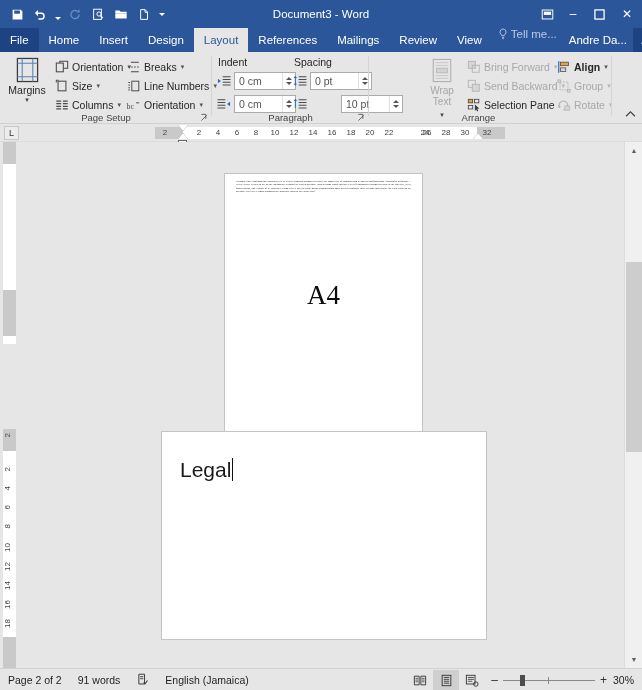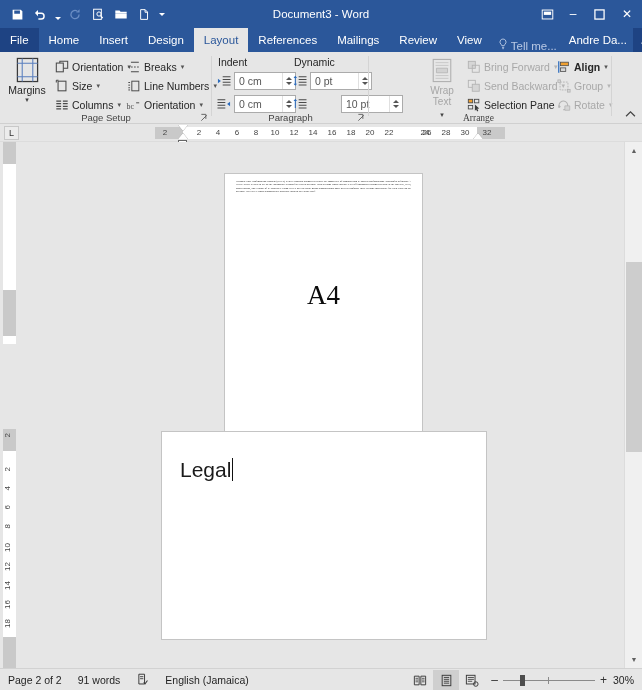--- a/index.html
+++ b/index.html
@@ -42,21 +42,21 @@
     position: absolute; left: 0; top: 28px; width: 642px; height: 24px;
     background: #2b579a; display: flex; align-items: stretch;
   }
   .tab {
     padding: 0 10px; display: flex; align-items: center;
     color: #ffffff; font-size: 11.5px; white-space: nowrap;
   }
   .tab.active { background: #e6e6e6; color: #2b579a; text-align: center; }
   .tab.file { background: #1e4383; }
   .tellme {
-    display: flex; align-items: flex-end; gap: 3px; padding: 0 6px;
+    display: flex; align-items: flex-start; gap: 3px; padding: 0 6px;
     color: #b9c9e4; font-size: 11.5px; white-space: nowrap;
   }
   .account { padding: 0 6px; display: flex; align-items: center;
              color: #ffffff; font-size: 11.5px; white-space: nowrap; }
   .share { display: flex; align-items: center; gap: 3px; padding: 0 8px;
            color: #ffffff; font-size: 11.5px; background: #1e4383; white-space: nowrap; }
 
   
   .ribbon {
     position: absolute; left: 0; top: 52px; width: 642px; height: 72px;
@@ -377,21 +377,21 @@
         <svg width="9" height="9" viewBox="0 0 10 10">
             <path fill="none" stroke="#5a5a5a" stroke-width="1" d="M1.5 1.5h5v5"></path>
             <path stroke="#5a5a5a" stroke-width="1" d="M1.5 8.5l6-6"></path>
           </svg>
       </div>
       <div class="rgroup-sep" style="left:211px;"></div>
     </div>
 
     <div class="rgroup" style="left:212px; width:157px;">
       <div class="fieldlabel" style="left:6px; top:4px;">Indent</div>
-      <div class="fieldlabel" style="left:82px; top:4px;">Dynamic</div>
+      <div class="fieldlabel" style="left:82px; top:4px;">Spacing</div>
 
       <div class="spinrow" style="left:4px; top:20px;">
         <span class="ic">
           <svg width="14" height="13" viewBox="0 0 16 15">
               <path stroke="#4a4a4a" stroke-width="1.2" d="M6.5 2h9M6.5 5.2h9M6.5 8.4h9M6.5 11.6h9"></path>
               <path fill="#2b6bbd" d="M1 4.2l3.4 2.6L1 9.4z"></path>
             </svg>
         </span>
         <span class="spinbox">
           <span class="val">0 cm</span>
@@ -531,21 +531,21 @@
           <svg width="14" height="14" viewBox="0 0 16 16">
               <path fill="none" stroke="#b2b2b2" stroke-width="1.2" d="M3 11a5 5 0 1 1 4 2.4"></path>
               <path fill="#b2b2b2" d="M2.2 7.8l2.4 2.6-3.6.6z"></path>
               <path fill="#d6d6d6" stroke="#b2b2b2" stroke-width="0.9" d="M9 9h5.5v5H9z"></path>
             </svg>
         </span>
         <span>Rotate</span>
         <span class="car">▾</span>
       </div>
 
-      <div class="rgroup-label" style="right:54px; left:0;font-family:Liberation Serif, serif;">Arrange</div>
+      <div class="rgroup-label" style="right:54px; left:0;">Arrange</div>
       <div class="rgroup-sep" style="left:242px;"></div>
     </div>
 
     <div class="collapse-ribbon">
       <svg width="11" height="8" viewBox="0 0 12 9">
           <path fill="none" stroke="#444" stroke-width="1.4" d="M1 7L6 2l5 5"></path>
         </svg>
     </div>
   </div>
 

